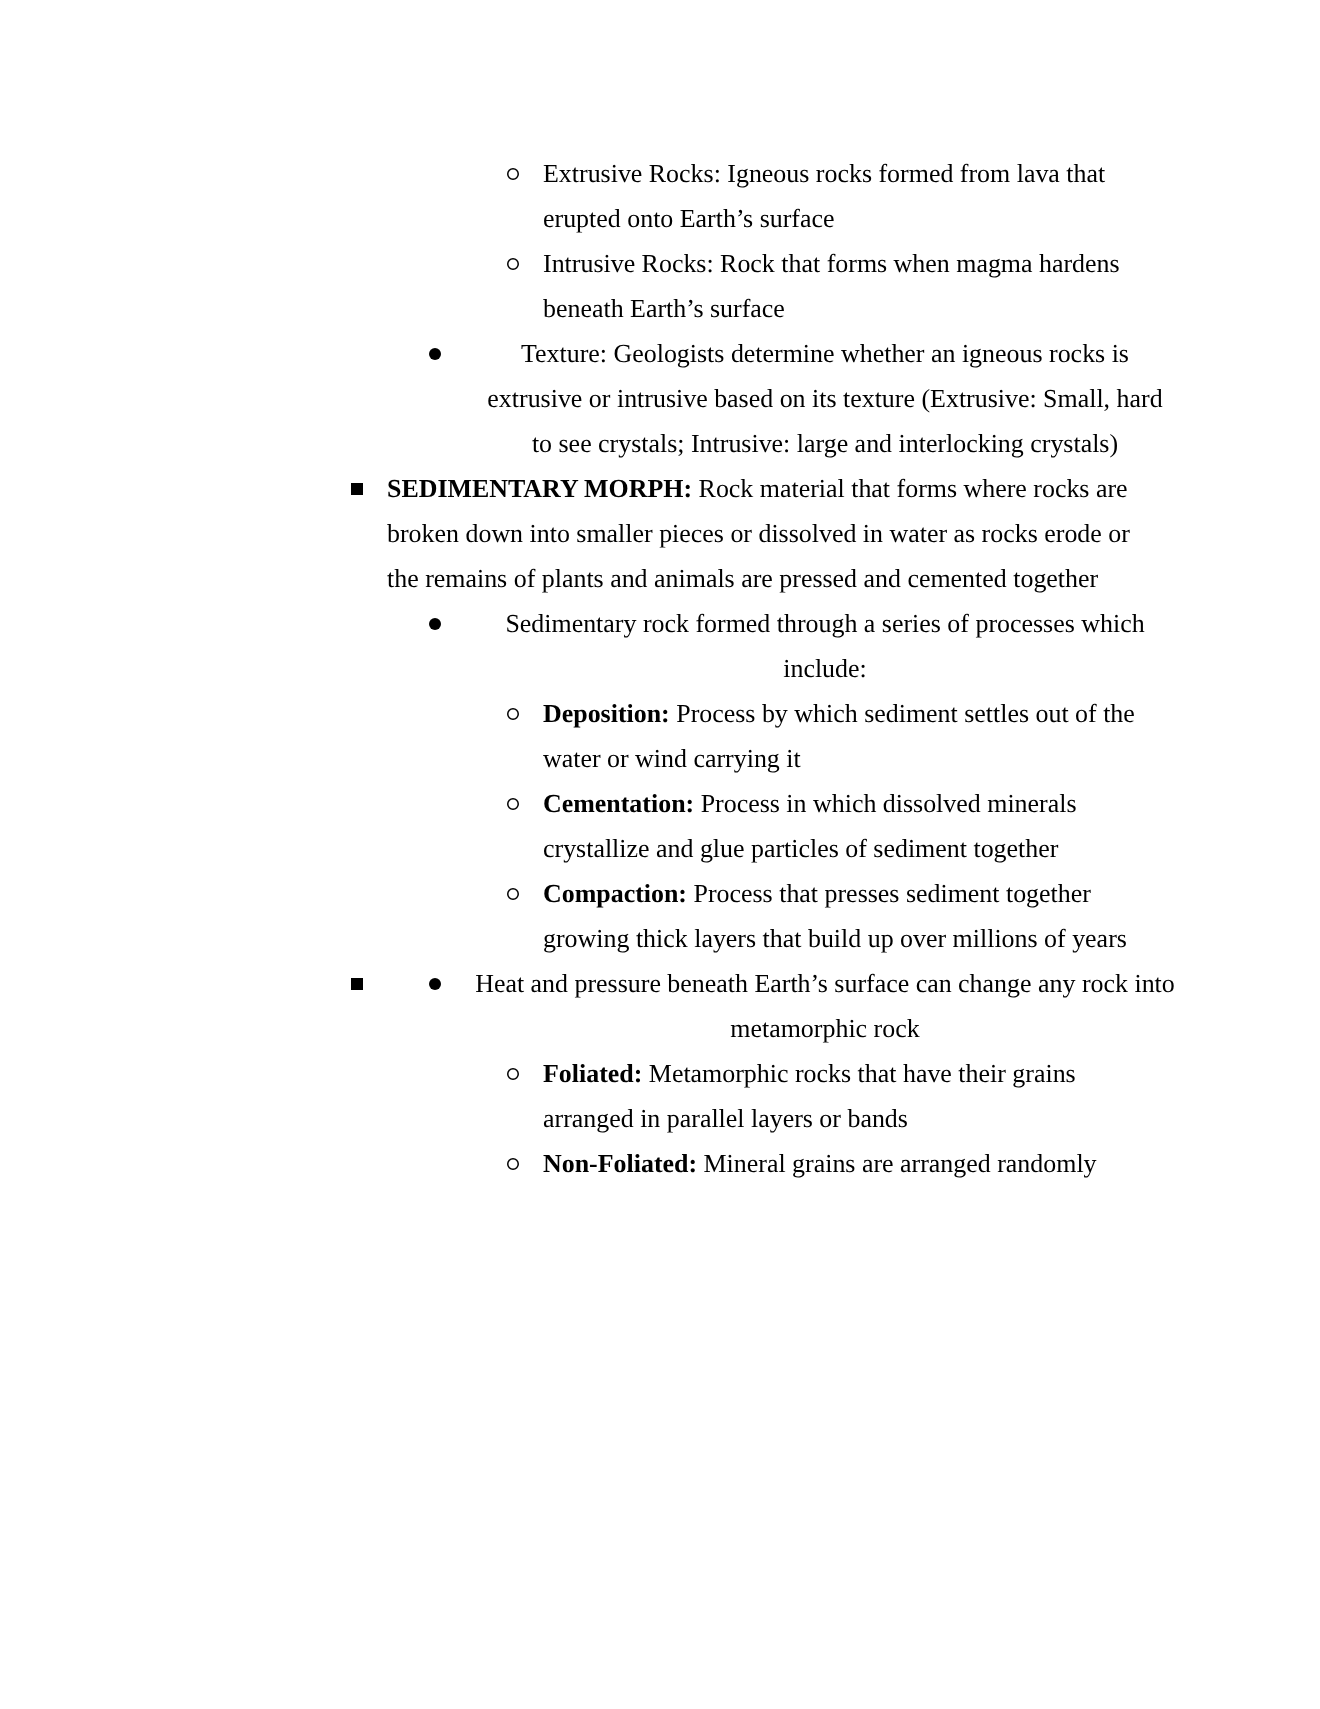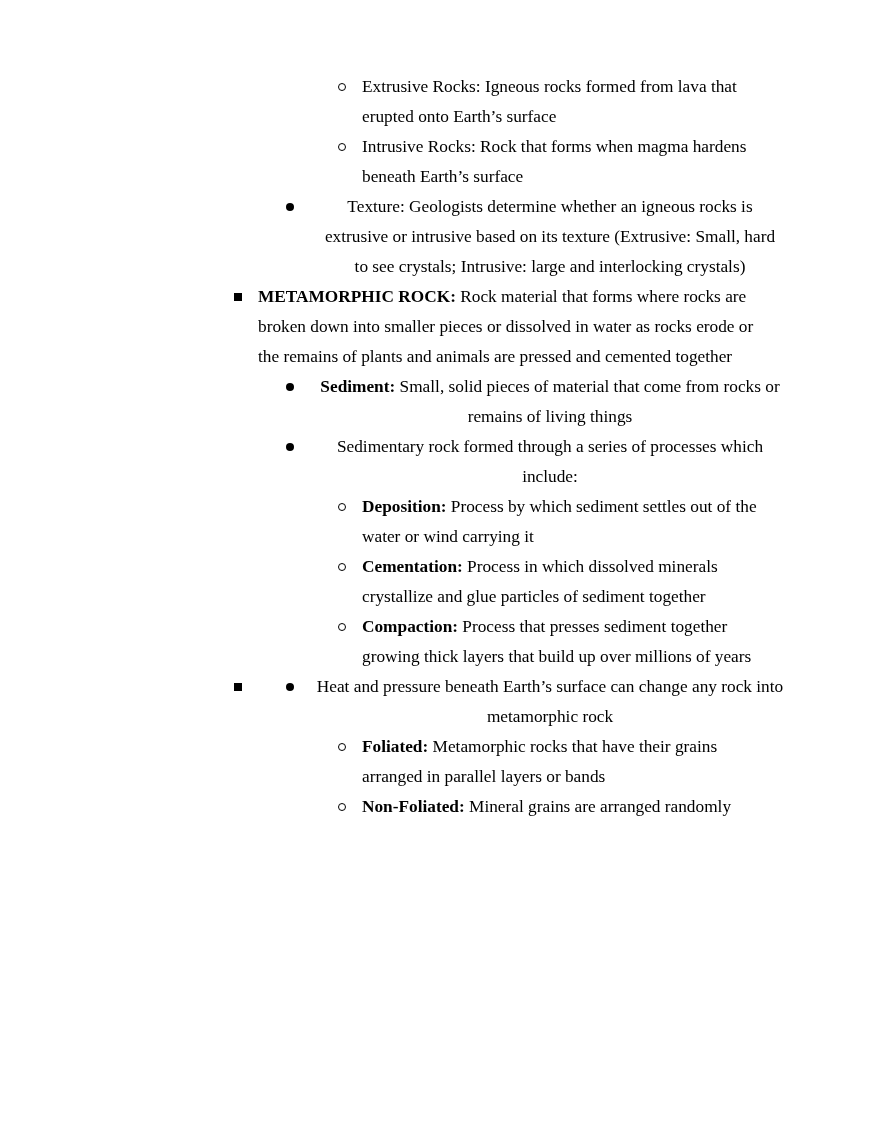--- a/index.html
+++ b/index.html
@@ -10,21 +10,21 @@
     width: 880px;
     height: 1139px;
     background: #ffffff;
     overflow: hidden;
   }
   .page {
     position: relative;
     width: 880px;
     height: 1139px;
     box-sizing: border-box;
-    padding-top: 72px;
+    padding-top: 101px;
     font-family: "Liberation Serif", "DejaVu Serif", serif;
     font-size: 17.3px;
     line-height: 30px;
     color: #000000;
   }
   .li {
     position: relative;
     text-align: left;
   }
   .lvl1 { margin-left: 258px; width: 528px; }
@@ -67,26 +67,23 @@
   <div class="li lvl3">
     <span class="bullet circle"></span><span class="li-text"><span class="lines">Intrusive Rocks: Rock that forms when magma hardens<br>beneath Earth’s surface</span></span>
   </div>
 
   <div class="li lvl2">
     <span class="bullet disc"></span><span class="li-text"><span class="lines">Texture: Geologists determine whether an igneous rocks is<br>extrusive or intrusive based on its texture (Extrusive: Small, hard<br>to see crystals; Intrusive: large and interlocking crystals)</span></span>
   </div>
 
 
   <div class="li lvl1">
-    <span class="bullet square"></span><span class="li-text"><b class="bold">METAMORPHIC ROCK:</b><span class="lines"> Rock material that forms where rocks are<br>broken down into smaller pieces or dissolved in water as rocks erode or<br>the remains of plants and animals are pressed and cemented together</span></span>
+    <span class="bullet square"></span><span class="li-text"><b class="bold">SEDIMENTARY MORPH:</b><span class="lines"> Rock material that forms where rocks are<br>broken down into smaller pieces or dissolved in water as rocks erode or<br>the remains of plants and animals are pressed and cemented together</span></span>
   </div>
 
-  <div class="li lvl2">
-    <span class="bullet disc"></span><span class="li-text"><b class="bold">Sediment:</b><span class="lines"> Small, solid pieces of material that come from rocks or<br>remains of living things</span></span>
-  </div>
 
   <div class="li lvl2">
     <span class="bullet disc"></span><span class="li-text"><span class="lines">Sedimentary rock formed through a series of processes which<br>include:</span></span>
   </div>
 
 
   <div class="li lvl3">
     <span class="bullet circle"></span><span class="li-text"><b class="bold">Deposition:</b><span class="lines"> Process by which sediment settles out of the<br>water or wind carrying it</span></span>
   </div>
 

